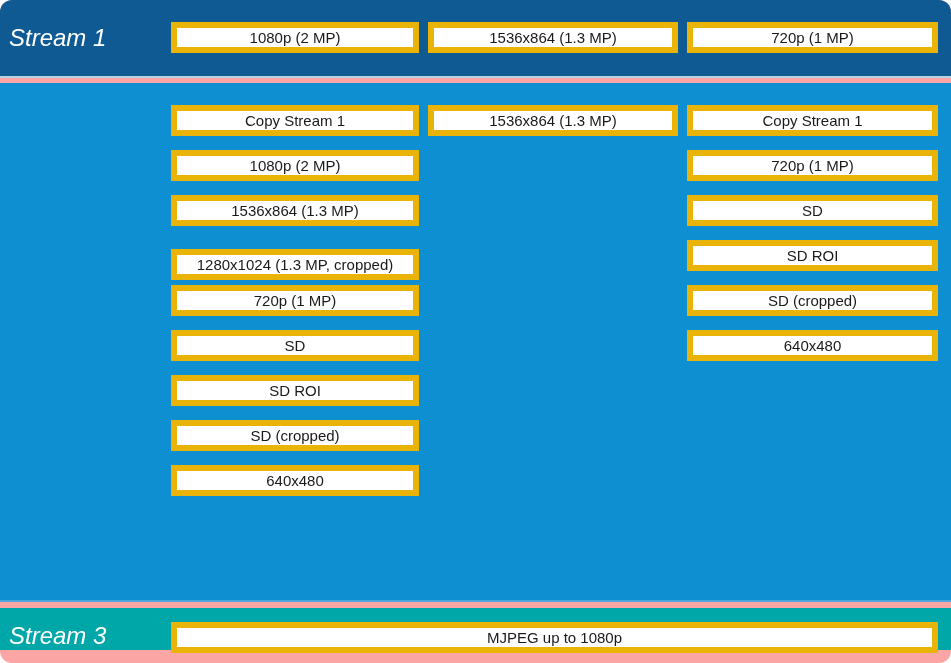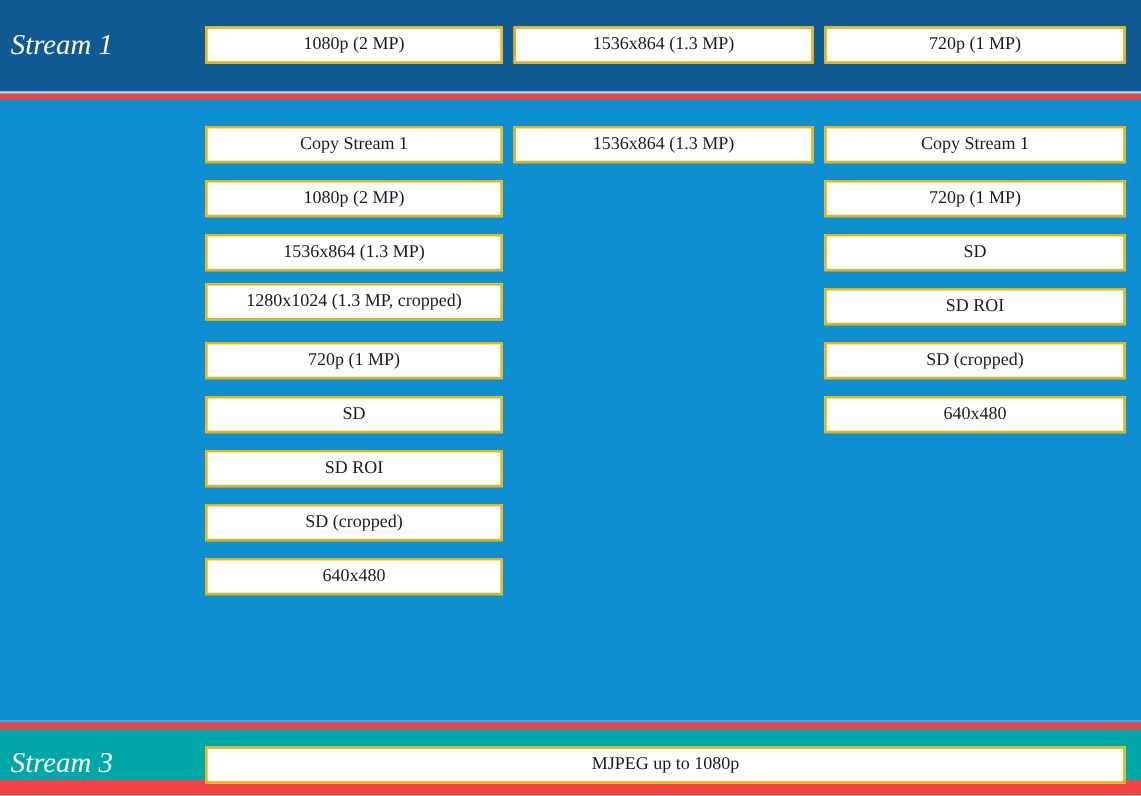--- a/index.html
+++ b/index.html
@@ -1,22 +1,23 @@
 <!DOCTYPE html>
 <html><head>
 <meta charset="utf-8">
 <style>
   html, body { margin: 0; padding: 0; background: #ffffff; }
   #canvas {
     position: relative;
     width: 951px;
     height: 663px;
-    background: #ef4444;
+    background: #fca5a5;
     overflow: hidden;
-    font-family: Liberation Serif, serif;
+    font-family: Liberation Sans, sans-serif;
+    border-radius: 12px;
   }
   .band { position: absolute; left: 0; right: 0; }
   .band-stream1 { top: 0; height: 78px; background: #0f5a93; }
   .band-stream2 { top: 83px; height: 519px; background: #0d8fd1; }
   .band-stream3 { top: 608px; height: 42px; background: #00a7a9; }
   .band-stream1::after, .band-stream2::after {
     content: ""; position: absolute; left: 0; right: 0; bottom: 0; height: 2px;
   }
   .band-stream1::after { background: #b7d0e3; }
   .band-stream2::after { background: #4aa6db; }
@@ -30,21 +31,21 @@
     white-space: nowrap;
   }
   .band-stream1 .stream-label { top: 24px; }
   .band-stream2 .stream-label { top: 249px; }
   .band-stream3 .stream-label { top: 14px; }
   .box {
     position: absolute;
     height: 31px;
     box-sizing: border-box;
     background: #ffffff;
-    border: 2px solid #eab308;
+    border: 6px solid #eab308;
     display: flex;
     align-items: center;
     justify-content: center;
     font-size: 15px;
     color: #1a1a1a;
     white-space: nowrap;
   }
   .col1 { left: 171px; width: 248px; }
   .col2 { left: 428px; width: 250px; }
   .col3 { left: 687px; width: 251px; }
@@ -60,21 +61,21 @@
     <div class="box col1" style="top:22px">1080p (2 MP)</div>
     <div class="box col2" style="top:22px">1536x864 (1.3 MP)</div>
     <div class="box col3" style="top:22px">720p (1 MP)</div>
   </div>
 
   <div class="band band-stream2">
 
     <div class="box col1" style="top:22px">Copy Stream 1</div>
     <div class="box col1" style="top:67px">1080p (2 MP)</div>
     <div class="box col1" style="top:112px">1536x864 (1.3 MP)</div>
-    <div class="box col1" style="top:153px">1280x1024 (1.3 MP, cropped)</div>
+    <div class="box col1" style="top:166px">1280x1024 (1.3 MP, cropped)</div>
     <div class="box col1" style="top:202px">720p (1 MP)</div>
     <div class="box col1" style="top:247px">SD</div>
     <div class="box col1" style="top:292px">SD ROI</div>
     <div class="box col1" style="top:337px">SD (cropped)</div>
     <div class="box col1" style="top:382px">640x480</div>
 
     <div class="box col2" style="top:22px">1536x864 (1.3 MP)</div>
 
     <div class="box col3" style="top:22px">Copy Stream 1</div>
     <div class="box col3" style="top:67px">720p (1 MP)</div>

